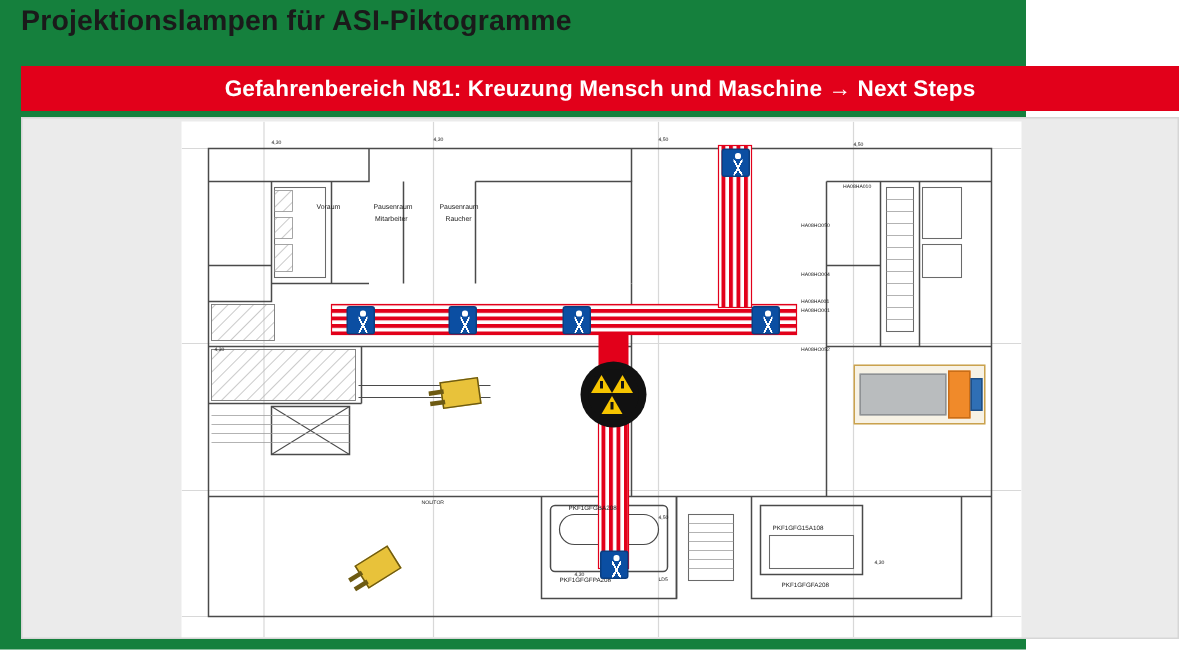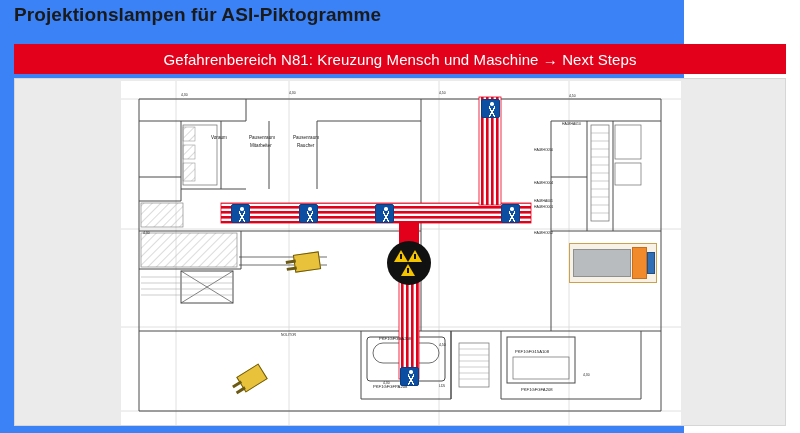--- a/index.html
+++ b/index.html
@@ -10,21 +10,21 @@
   body {
     width: 800px;
     height: 433px;
     font-family: "Liberation Sans", sans-serif;
     overflow: hidden;
   }
   .slide {
     position: relative;
     width: 684px;
     height: 433px;
-    background: #3b82f6;
+    background: #15803d;
   }
   .slide-title {
     position: absolute;
     left: 14px;
     top: 4px;
     font-size: 19px;
     font-weight: bold;
     color: #1a1a1a;
     letter-spacing: 0.1px;
   }
@@ -35,21 +35,21 @@
     width: 772px;
     height: 30px;
     background: #e2001a;
     display: flex;
     align-items: center;
     justify-content: center;
   }
   .banner-text {
     color: #ffffff;
     font-size: 15px;
-    font-weight: normal;
+    font-weight: bold;
     letter-spacing: 0.1px;
     white-space: nowrap;
   }
   .plan-frame {
     position: absolute;
     left: 14px;
     top: 78px;
     width: 772px;
     height: 348px;
     background: #ebebeb;

